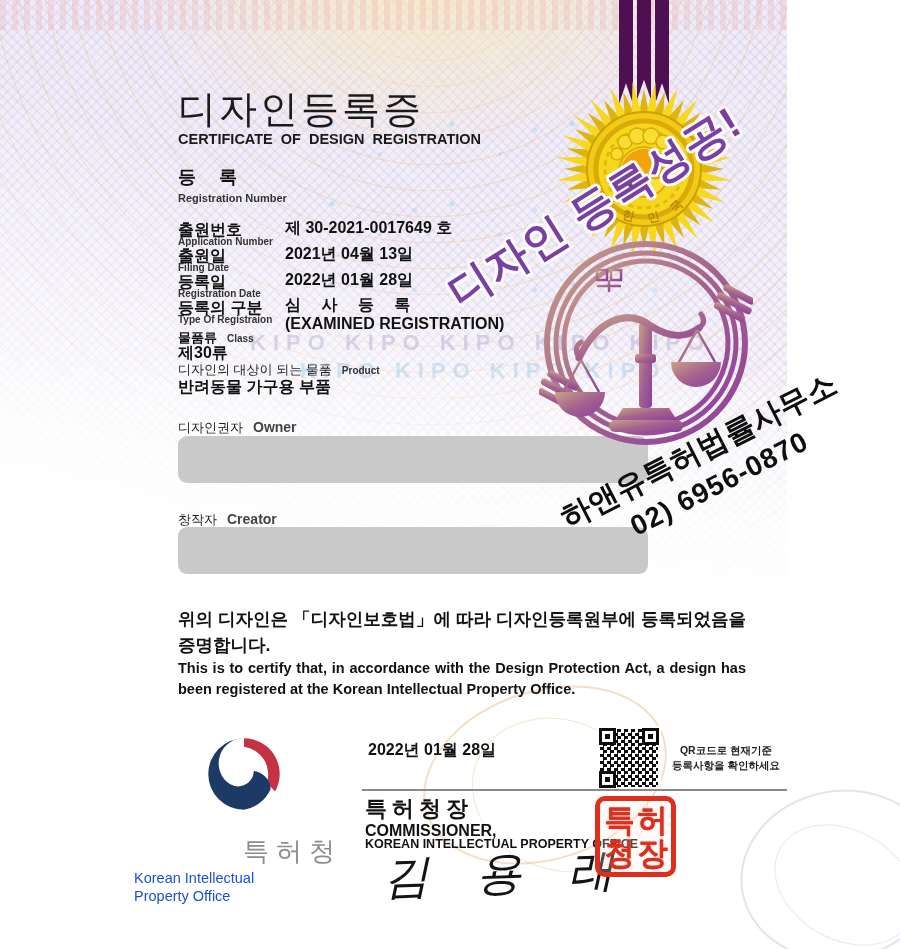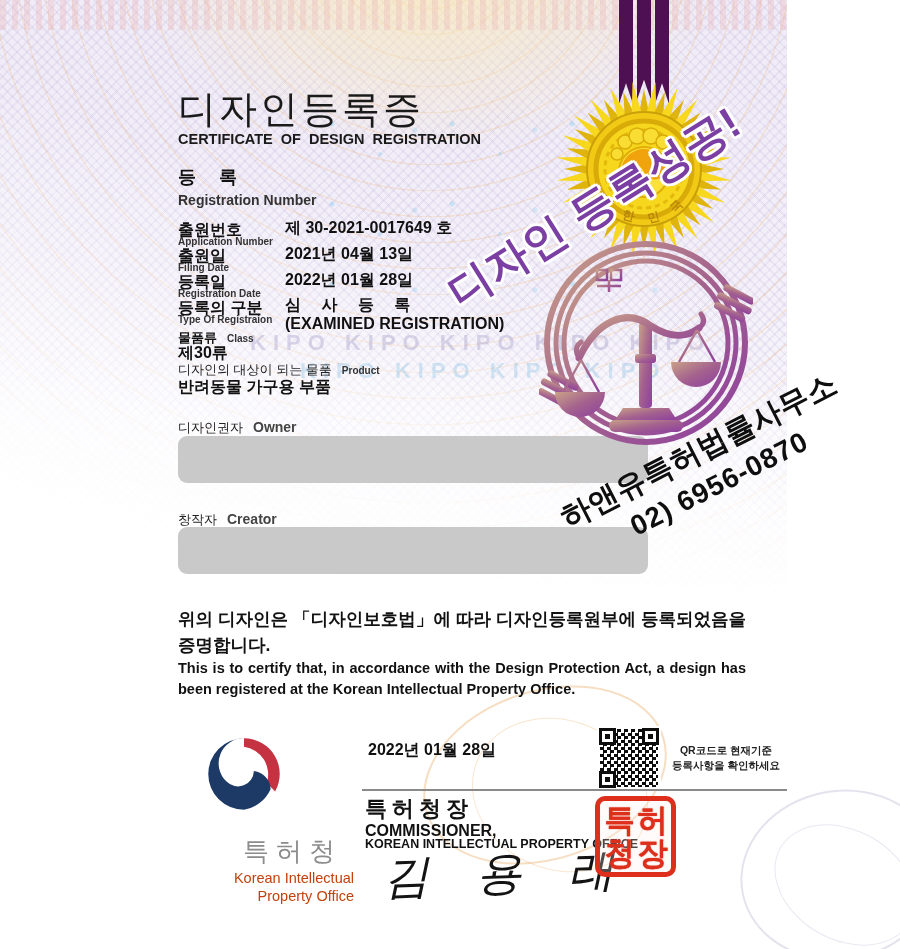--- a/index.html
+++ b/index.html
@@ -38,21 +38,21 @@
   
   .abs { position:absolute; z-index:2; }
   .title-kr { left:178px; top:84px; font-size:38px; font-weight:normal; color:#1a1a1a; letter-spacing:3px; }
   .title-en { left:178px; top:131px; font-size:14.5px; font-weight:bold; color:#1a1a1a; word-spacing:4px; }
 
   .lab-kr { font-weight:bold; color:#111; }
   .lab-en { font-weight:bold; color:#333; }
   .val { font-weight:bold; color:#111; }
 
   .reg-kr  { left:178px; top:165px; font-size:18px; letter-spacing:9px; }
-  .reg-en  { left:178px; top:192px; font-size:14px; }
+  .reg-en  { left:178px; top:192px; font-size:11px; }
   .reg-val { left:285px; top:163px; font-size:20px; }
 
   .f-lab { font-size:16px; }
   .f-sub { font-size:10px; }
   .f-val { font-size:16px; }
 
   .r1-kr{left:178px;top:220px}.r1-en{left:178px;top:236px}.r1-val{left:285px;top:218px}
   .r2-kr{left:178px;top:246px}.r2-en{left:178px;top:262px}.r2-val{left:285px;top:244px}
   .r3-kr{left:178px;top:272px}.r3-en{left:178px;top:288px}.r3-val{left:285px;top:270px}
   .r4-kr{left:178px;top:298px}.r4-en{left:178px;top:314px}
@@ -94,21 +94,21 @@
   
   .seal{left:595px;top:796px;width:81px;height:81px;border:5px solid #dd2f1b;border-radius:10px;
     background:rgba(255,240,235,.25); z-index:3; display:flex;flex-wrap:wrap;align-content:center;justify-content:center;
     font-weight:bold;color:#dd2f1b;}
   .seal span{width:33px;height:33px;font-size:27px;line-height:33px;text-align:center;transform:scale(1.12,1.18);
     text-shadow:0 0 1px #dd2f1b;}
 
   
   .logo{left:206px;top:736px;width:76px;height:76px}
   .logo-kr{left:146px;top:834px;width:196px;text-align:right;font-size:26px;color:#8c8c8c;letter-spacing:7px}
-  .logo-en{left:134px;top:869px;width:220px;text-align:right;font-size:14.5px;color:#c2410c;line-height:1.25}
+  .logo-en{left:134px;top:869px;width:220px;text-align:left;font-size:14.5px;color:#1d4ed8;line-height:1.25}
 
   
   .ribbon{position:absolute;left:619px;top:0;width:50px;height:104px;z-index:3;display:flex;justify-content:space-between}
   .ribbon div{width:14px;height:100%;background:#4e1052;
     clip-path:polygon(0 0,100% 0,100% 100%,50% 80%,0 100%)}
   .ribbon div:nth-child(2){height:96%}
   .medal{position:absolute;left:555px;top:80px;width:178px;height:178px;z-index:4}
   .stamp{position:absolute;left:539px;top:236px;width:214px;height:214px;z-index:4}
 
   .success-text{position:absolute;left:452px;top:268px;z-index:5;transform:rotate(-32deg);transform-origin:left center;

